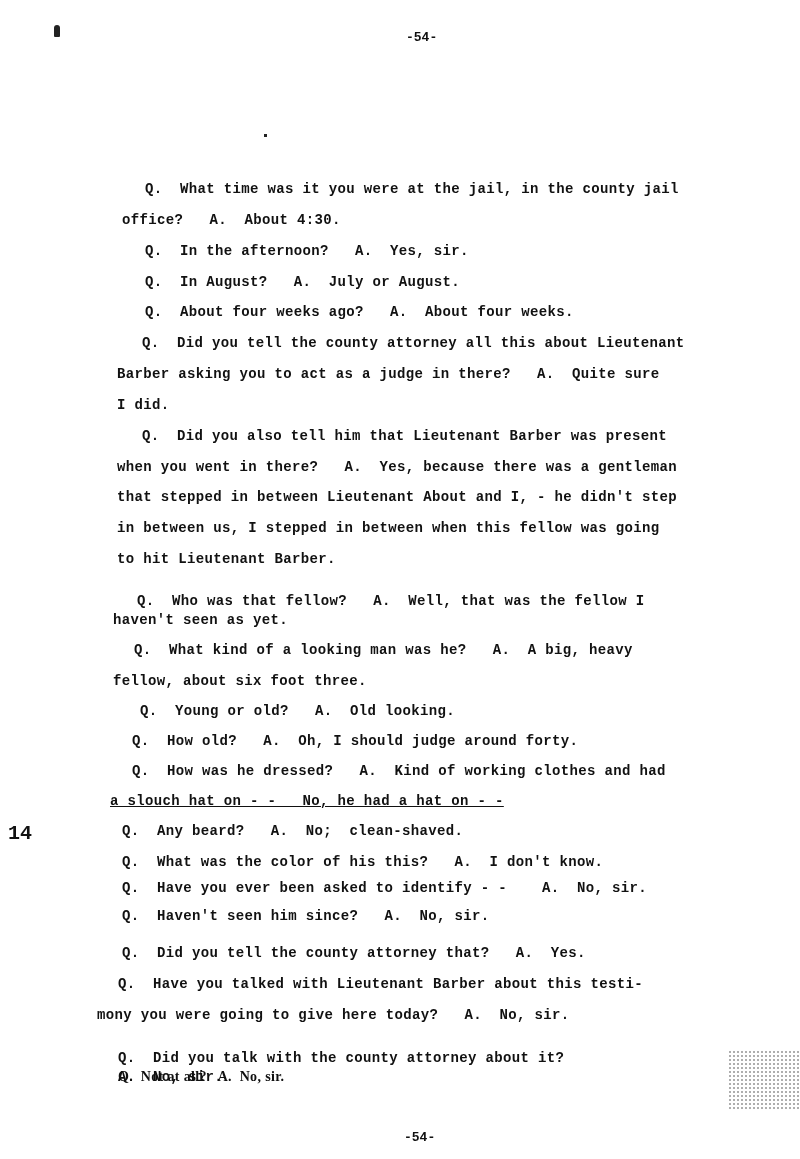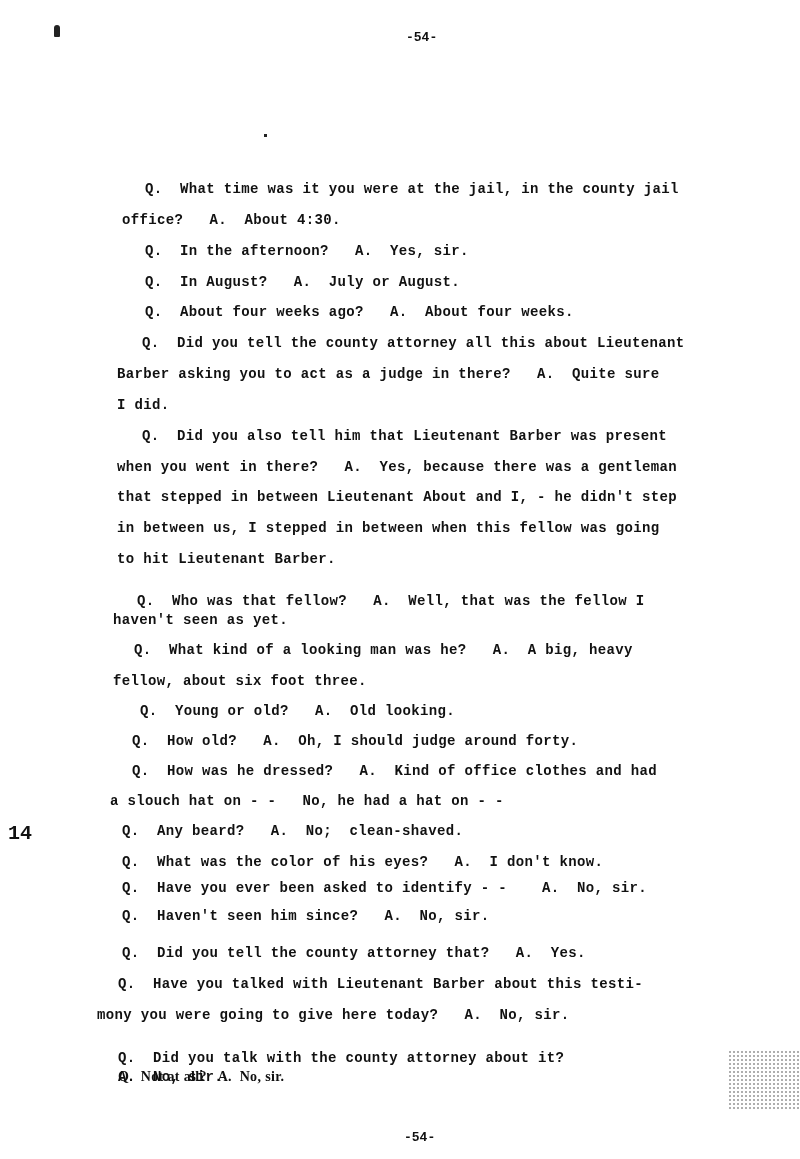--- a/index.html
+++ b/index.html
@@ -49,24 +49,24 @@
     <div class="line" style="left: 117px; top: 458px;">when you went in there?   A.  Yes, because there was a gentleman</div>
     <div class="line" style="left: 117px; top: 488px;">that stepped in between Lieutenant About and I, - he didn't step</div>
     <div class="line" style="left: 117px; top: 519px;">in between us, I stepped in between when this fellow was going</div>
     <div class="line" style="left: 117px; top: 550px;">to hit Lieutenant Barber.</div>
     <div class="line" style="left: 137px; top: 592px;">Q.  Who was that fellow?   A.  Well, that was the fellow I</div>
     <div class="line" style="left: 113px; top: 611px;">haven't seen as yet.</div>
     <div class="line" style="left: 134px; top: 641px;">Q.  What kind of a looking man was he?   A.  A big, heavy</div>
     <div class="line" style="left: 113px; top: 672px;">fellow, about six foot three.</div>
     <div class="line" style="left: 140px; top: 702px;">Q.  Young or old?   A.  Old looking.</div>
     <div class="line" style="left: 132px; top: 732px;">Q.  How old?   A.  Oh, I should judge around forty.</div>
-    <div class="line" style="left: 132px; top: 762px;">Q.  How was he dressed?   A.  Kind of office clothes and had</div>
-    <div class="line" style="left: 110px; top: 792px;">a slouch hat on - -   No, he had a hat on - -</div>
+    <div class="line" style="left: 132px; top: 762px;">Q.  How was he dressed?   A.  Kind of working clothes and had</div>
+    <div class="line" style="left: 110px; top: 792px; text-decoration: underline;">a slouch hat on - -   No, he had a hat on - -</div>
     <div class="line" style="left: 122px; top: 822px;">Q.  Any beard?   A.  No;  clean-shaved.</div>
-    <div class="line" style="left: 122px; top: 853px;">Q.  What was the color of his eyes?   A.  I don't know.</div>
+    <div class="line" style="left: 122px; top: 853px;">Q.  What was the color of his this?   A.  I don't know.</div>
     <div class="line" style="left: 122px; top: 883px; margin-top: 24px;">Q.  Haven't seen him since?   A.  No, sir.</div>
     <div class="line" style="left: 122px; top: 879px;">Q.  Have you ever been asked to identify - -    A.  No, sir.</div>
     <div class="line" style="left: 122px; top: 944px;">Q.  Did you tell the county attorney that?   A.  Yes.</div>
     <div class="line" style="left: 118px; top: 975px;">Q.  Have you talked with Lieutenant Barber about this testi-</div>
     <div class="line" style="left: 97px; top: 1006px;">mony you were going to give here today?   A.  No, sir.</div>
     <div class="line" style="left: 118px; top: 1037px; margin-top: 12px;">Q.  Did you talk with the county attorney about it?</div>
     <div class="line" style="left: 118px; top: 1068px;">A.  No, sir.</div>
     <div class="line" style="left: 118px; top: 1068px; font-family: Liberation Serif, serif;">Q.  Not at all?   A.  No, sir.</div>
   </div>
 

